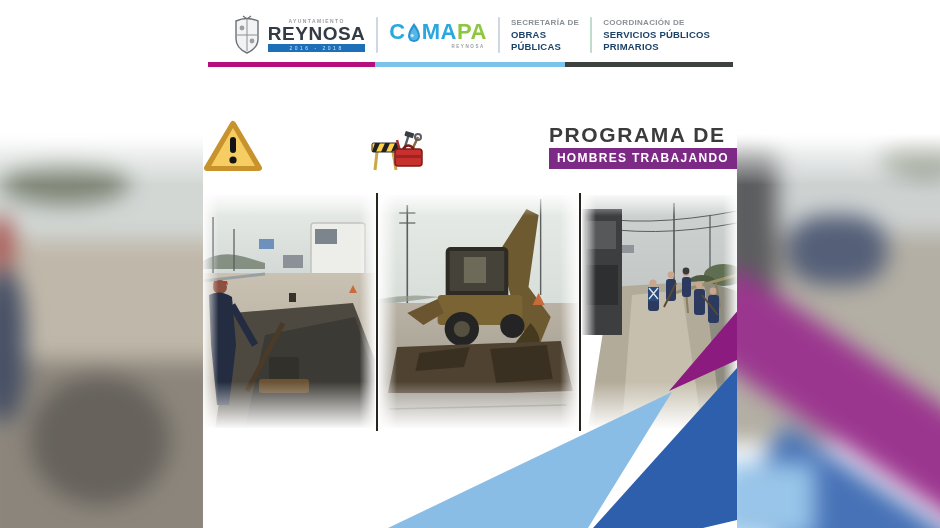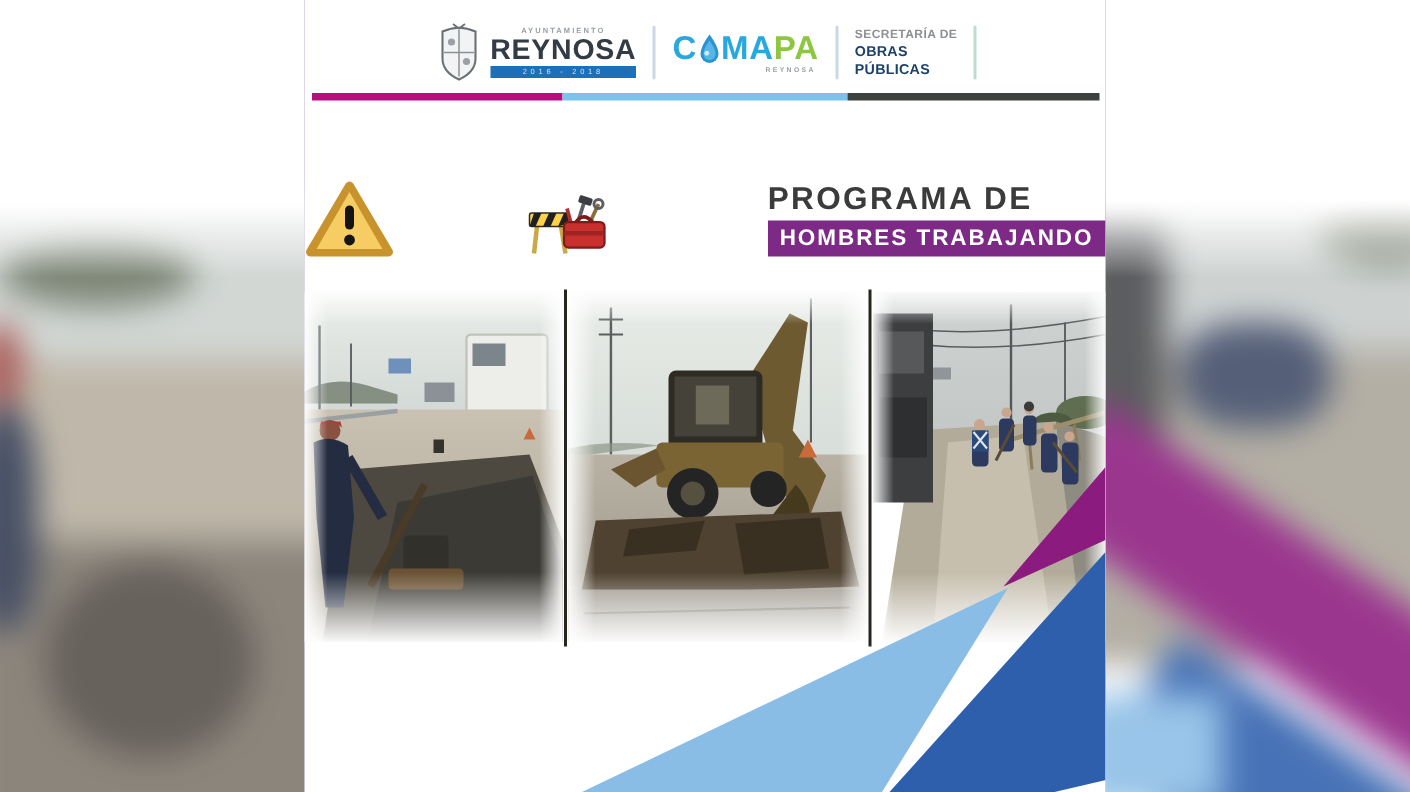--- a/index.html
+++ b/index.html
@@ -67,21 +67,21 @@
   .seg-magenta{width:31.8%;background:#b50f7d;}
   .seg-blue{width:36.2%;background:#7cc3ea;}
   .seg-dark{width:32%;background:#3d423f;}
 
   
   .title-row{position:absolute;left:0;right:0;top:114px;height:64px;display:flex;
              align-items:center;justify-content:space-between;}
   .tools-wrap{align-self:flex-end;margin-left:-8px;margin-bottom:2px;}
   .title-text{margin-left:10px;display:flex;flex-direction:column;align-items:flex-start;}
   .t1{font-size:21px;font-weight:800;color:#3b3b3b;letter-spacing:1.6px;line-height:1.1;}
-  .t2{display:inline-block;background:#7d2a86;color:#fff;font-size:15px;font-weight:700;
+  .t2{display:inline-block;background:#7d2a86;color:#fff;font-size:12px;font-weight:700;
       letter-spacing:1.3px;padding:3px 8px 4px;margin-top:2px;}
 
   
   .photos{position:absolute;left:0;top:195px;width:534px;height:233px;display:flex;z-index:1;}
   .photo{position:relative;height:233px;}
   .photo svg{display:block;width:100%;height:100%;}
   .p1{width:172px;} .p2{width:199px;margin-left:4px;} .p3{width:155px;margin-left:4px;}
   .photo-fade{position:absolute;inset:0;pointer-events:none;background:
     linear-gradient(to right,rgba(255,255,255,.9),rgba(255,255,255,0) 9%,rgba(255,255,255,0) 91%,rgba(255,255,255,.9)),
     linear-gradient(to bottom,rgba(255,255,255,.85),rgba(255,255,255,0) 9%,rgba(255,255,255,0) 80%,rgba(255,255,255,.97));}
@@ -164,20 +164,25 @@
       <div class="vdiv"></div>
 
       <div class="dept">
         <span class="dept-pre">SECRETARÍA DE</span>
         <span class="dept-main">OBRAS</span>
         <span class="dept-main">PÚBLICAS</span>
       </div>
 
       <div class="vdiv green"></div>
 
+      <div class="dept">
+        <span class="dept-pre">COORDINACIÓN DE</span>
+        <span class="dept-main">SERVICIOS PÚBLICOS</span>
+        <span class="dept-main">PRIMARIOS</span>
+      </div>
     </div>
 
     <div class="tricolor">
       <span class="seg seg-magenta"></span>
       <span class="seg seg-blue"></span>
       <span class="seg seg-dark"></span>
     </div>
 
     <div class="title-row">
       <svg width="60" height="54" viewBox="0 0 60 54">

